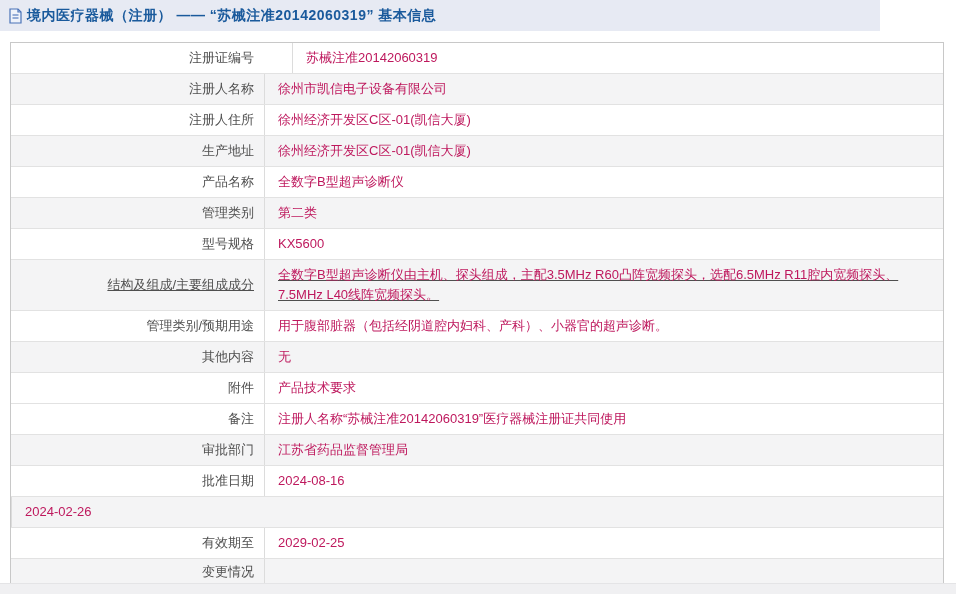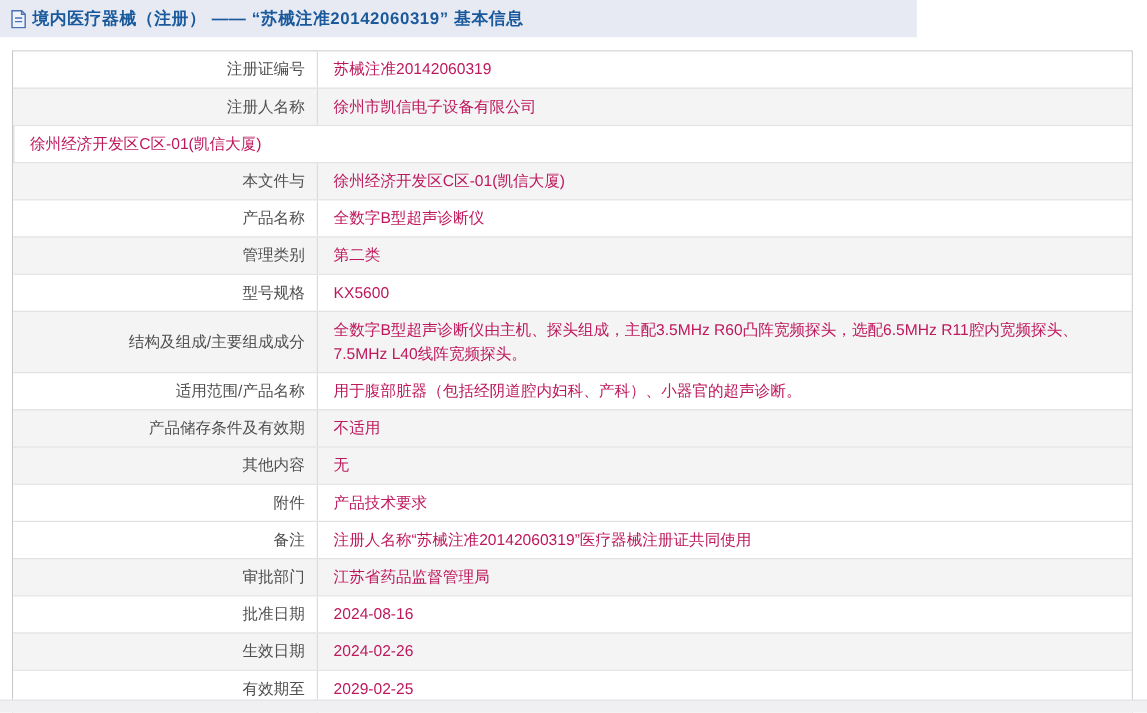--- a/index.html
+++ b/index.html
@@ -1,20 +1,20 @@
 <!DOCTYPE html>
 <html><head>
 <meta charset="utf-8">
 <style>
   * { margin: 0; padding: 0; box-sizing: border-box; }
   html, body { width: 956px; height: 594px; background: #ffffff; overflow: hidden; }
   body { font-family: "Liberation Sans", "DejaVu Sans", sans-serif; position: relative; }
 
   .header-bar {
-    width: 764px; height: 31px;
+    width: 880px; height: 31px;
     background: #e7eaf3;
     display: flex; align-items: center;
     padding-left: 8px;
   }
   .doc-icon { width: 15px; height: 16px; margin-right: 4px; flex: 0 0 auto; }
   .header-title {
     color: #1a5a9c; font-size: 14px; font-weight: bold;
     letter-spacing: 0.5px; white-space: nowrap;
   }
 
@@ -23,23 +23,23 @@
     border: 1px solid #c8c8c8;
     background: #ffffff;
   }
   .row {
     display: flex; align-items: center;
     min-height: 27px;
     background: #ffffff;
     border-top: 1px solid #e2e2e2;
     font-size: 13px; color: #4f4f4f;
   }
-  .row:first-child { border-top: none; }
+  .row:first-child { border-top: none; gap: 28px; }
   .row.alt { background: #f4f4f5; }
-  .row.tall { min-height: 50px; }
+  .row.tall { min-height: 50px; text-decoration: underline; }
 
   .label-cell {
     width: 253px; flex: 0 0 auto;
     text-align: right;
     padding-right: 10px;
     color: #4f4f4f;
     display: flex; justify-content: flex-end; align-items: center;
     align-self: stretch;
   }
   .value-cell {
@@ -81,26 +81,27 @@
         <span class="txt">苏械注准20142060319</span>
       </div>
   </div>
   <div class="row alt">
     <div class="label-cell">注册人名称</div>
     <div class="value-cell">
         <span class="txt">徐州市凯信电子设备有限公司</span>
       </div>
   </div>
   <div class="row">
+    <div class="label-cell">注册人住所</div>
     <div class="value-cell">
         <span class="txt">徐州经济开发区C区-01(凯信大厦)</span>
       </div>
   </div>
   <div class="row alt">
-    <div class="label-cell">本文件与</div>
+    <div class="label-cell">生产地址</div>
     <div class="value-cell">
         <span class="txt">徐州经济开发区C区-01(凯信大厦)</span>
       </div>
   </div>
   <div class="row">
     <div class="label-cell">产品名称</div>
     <div class="value-cell">
         <span class="txt">全数字B型超声诊断仪</span>
       </div>
   </div>
@@ -116,29 +117,23 @@
         <span class="txt">KX5600</span>
       </div>
   </div>
   <div class="row alt tall">
     <div class="label-cell">结构及组成/主要组成成分</div>
     <div class="value-cell">
         <span class="txt">全数字B型超声诊断仪由主机、探头组成，主配3.5MHz R60凸阵宽频探头，选配6.5MHz R11腔内宽频探头、7.5MHz L40线阵宽频探头。</span>
       </div>
   </div>
   <div class="row">
-    <div class="label-cell">适用范围/产品名称</div>
+    <div class="label-cell">管理类别/预期用途</div>
     <div class="value-cell">
         <span class="txt">用于腹部脏器（包括经阴道腔内妇科、产科）、小器官的超声诊断。</span>
-      </div>
-  </div>
-  <div class="row alt">
-    <div class="label-cell">产品储存条件及有效期</div>
-    <div class="value-cell">
-        <span class="txt">不适用</span>
       </div>
   </div>
   <div class="row alt">
     <div class="label-cell">其他内容</div>
     <div class="value-cell">
         <span class="txt">无</span>
       </div>
   </div>
   <div class="row">
     <div class="label-cell">附件</div>
@@ -158,21 +153,20 @@
         <span class="txt">江苏省药品监督管理局</span>
       </div>
   </div>
   <div class="row">
     <div class="label-cell">批准日期</div>
     <div class="value-cell">
         <span class="txt">2024-08-16</span>
       </div>
   </div>
   <div class="row alt">
-    <div class="label-cell">生效日期</div>
     <div class="value-cell">
         <span class="txt">2024-02-26</span>
       </div>
   </div>
   <div class="row">
     <div class="label-cell">有效期至</div>
     <div class="value-cell">
         <span class="txt">2029-02-25</span>
       </div>
   </div>

